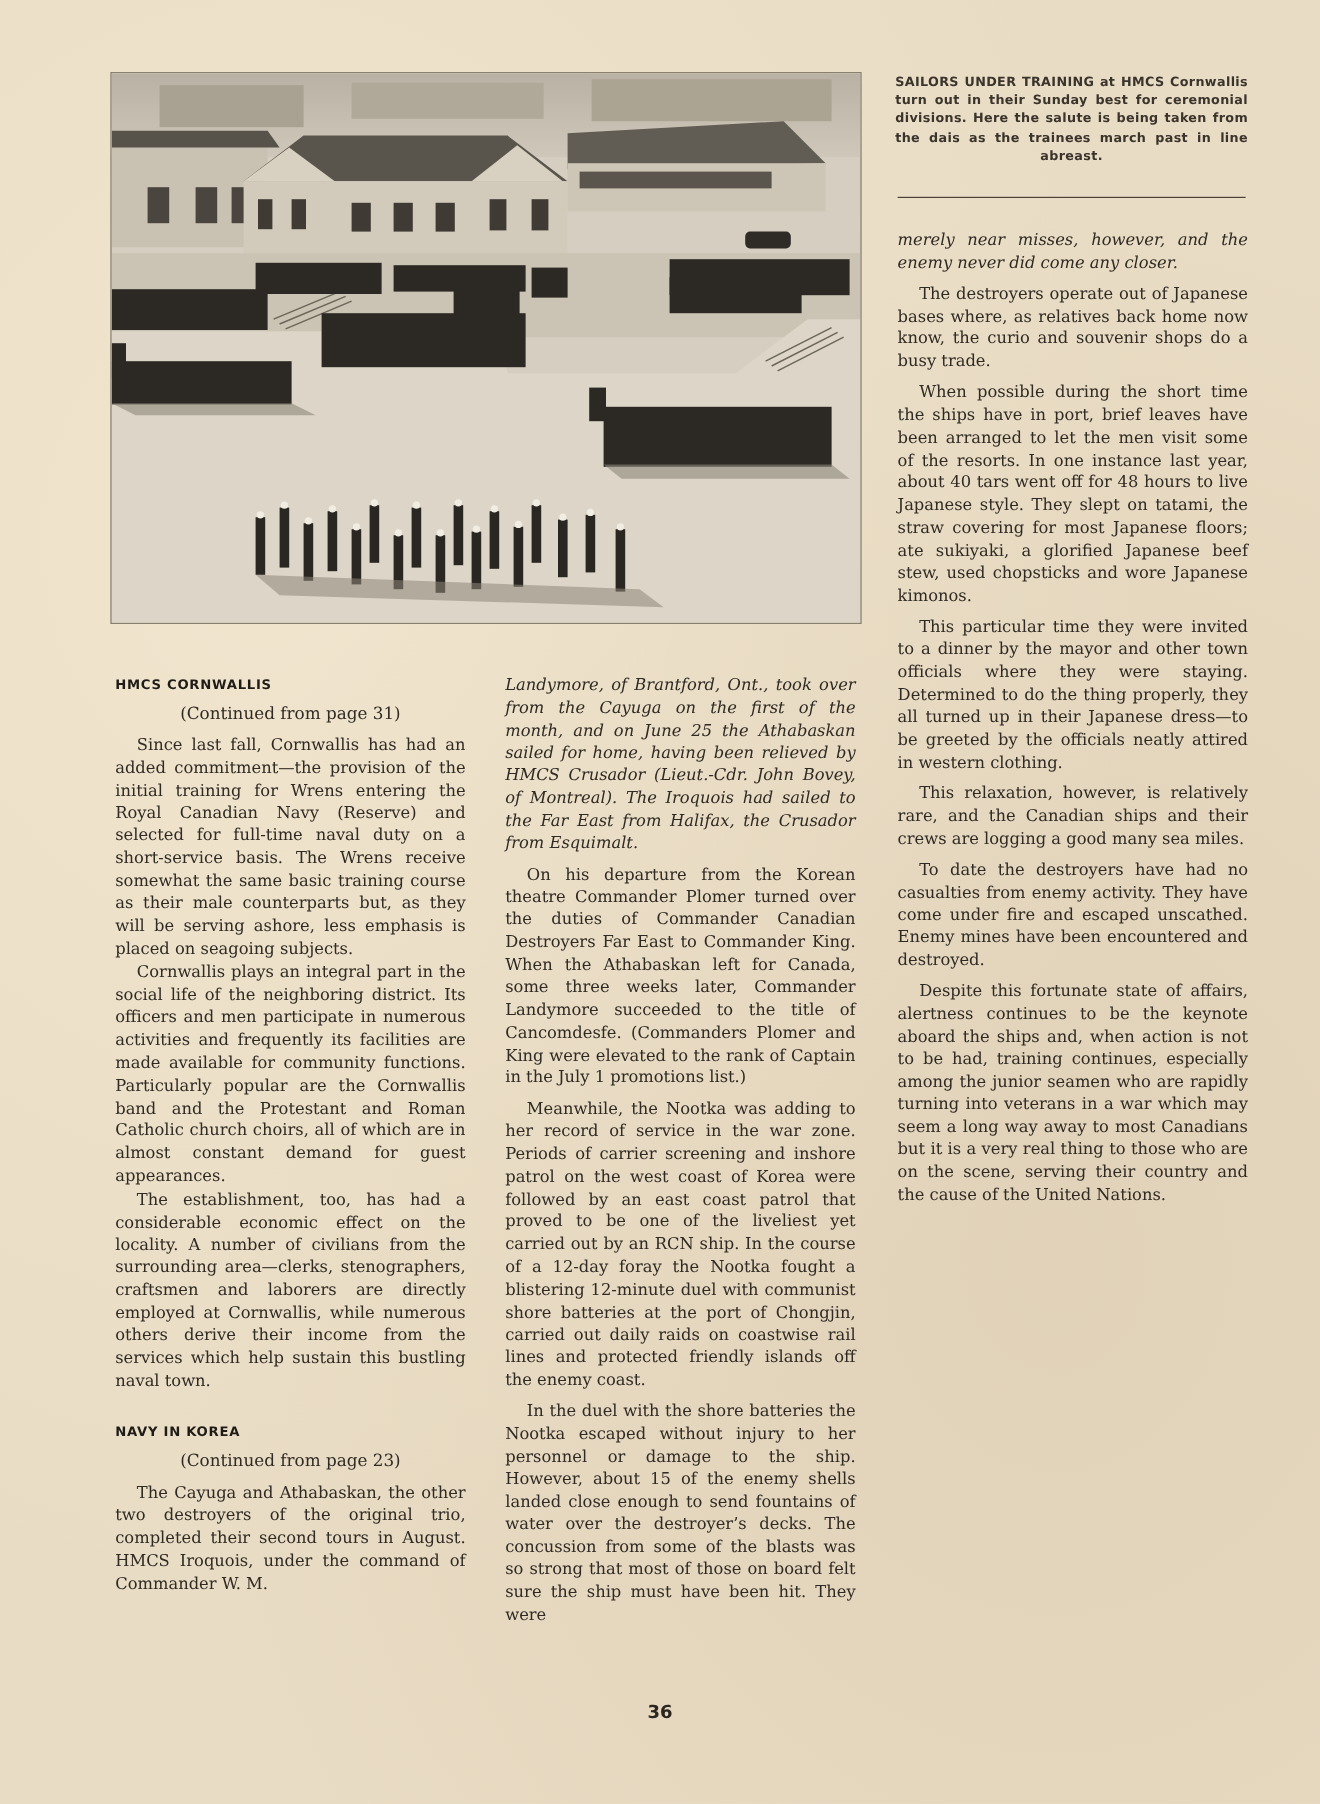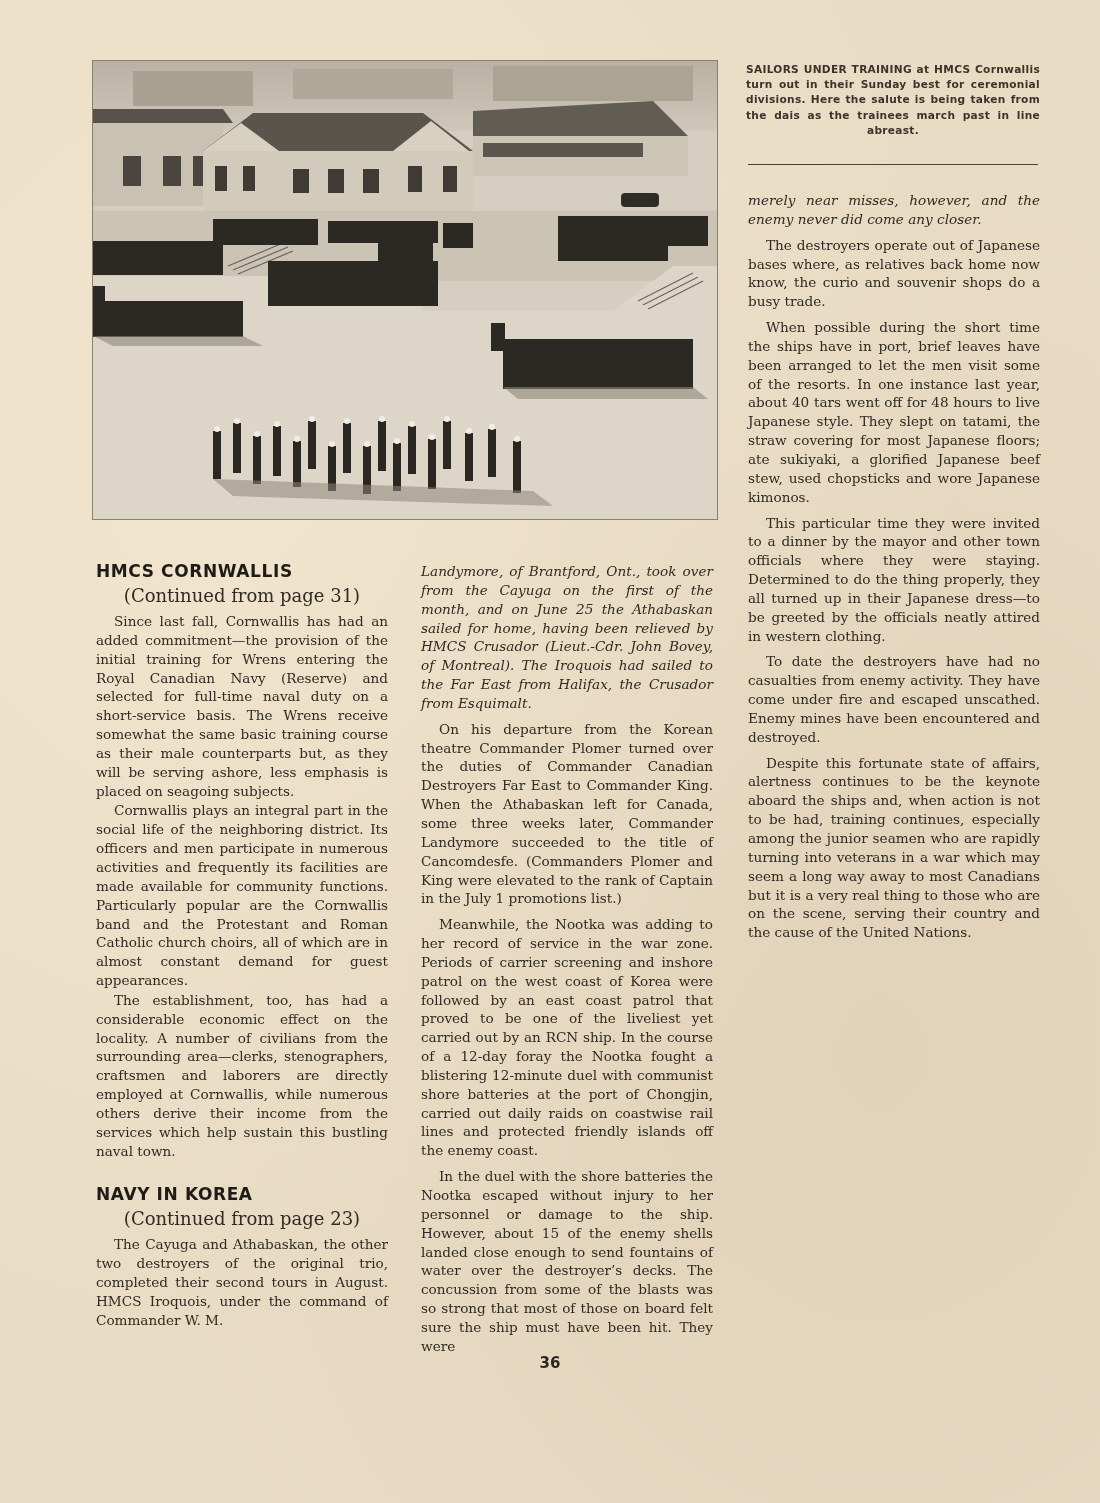--- a/index.html
+++ b/index.html
@@ -36,29 +36,29 @@
   .col2 { left: 421px; top: 562px; }
   .col3 { left: 748px; top: 191px; }
   .col p {
     margin: 0 0 7px 0; text-align: justify; text-indent: 18px;
     hyphens: manual;
   }
   .col p.cont { text-indent: 0; font-style: italic; }
   .col p.tight { margin-bottom: 1px; }
   h2.section-title {
     font-family: "DejaVu Sans", sans-serif; font-weight: bold;
-    font-size: 17px; letter-spacing: 0.6px; margin: 0 0 4px 0; color: #1f1b17;
+    font-size: 11px; letter-spacing: 0.6px; margin: 0 0 4px 0; color: #1f1b17;
     line-height: 22px;
   }
   .continued {
-    text-align: center; margin: 0 0 7px 0; font-size: 18px; line-height: 19px;
+    text-align: center; margin: 0 0 7px 0; font-size: 14px; line-height: 19px;
   }
   .gap-section { height: 22px; }
   .page-number {
-    position: absolute; left: 0; width: 1100px; top: 1354px; text-align: center;
+    position: absolute; left: 0; width: 1100px; top: 1418px; text-align: center;
     font-family: "DejaVu Sans", sans-serif; font-weight: bold; font-size: 15px; color: #2b2620;
   }
 </style>
 </head>
 <body>
 
 <div class="photo">
   <svg viewBox="0 0 624 458" preserveAspectRatio="none">
     <defs>
       <linearGradient id="sky" x1="0" y1="0" x2="0" y2="1">
@@ -193,17 +193,18 @@
   <p>On his departure from the Korean theatre Commander Plomer turned over the duties of Commander Canadian Destroyers Far East to Commander King. When the Athabaskan left for Canada, some three weeks later, Commander Landymore succeeded to the title of Cancomdesfe. (Commanders Plomer and King were elevated to the rank of Captain in the July 1 promotions list.)</p>
   <p>Meanwhile, the Nootka was adding to her record of service in the war zone. Periods of carrier screening and inshore patrol on the west coast of Korea were followed by an east coast patrol that proved to be one of the liveliest yet carried out by an RCN ship. In the course of a 12-day foray the Nootka fought a blistering 12-minute duel with communist shore batteries at the port of Chongjin, carried out daily raids on coastwise rail lines and protected friendly islands off the enemy coast.</p>
   <p>In the duel with the shore batteries the Nootka escaped without injury to her personnel or damage to the ship. However, about 15 of the enemy shells landed close enough to send fountains of water over the destroyer’s decks. The concussion from some of the blasts was so strong that most of those on board felt sure the ship must have been hit. They were</p>
 </div>
 
 <div class="col col3">
   <p class="cont">merely near misses, however, and the enemy never did come any closer.</p>
   <p>The destroyers operate out of Japanese bases where, as relatives back home now know, the curio and souvenir shops do a busy trade.</p>
   <p>When possible during the short time the ships have in port, brief leaves have been arranged to let the men visit some of the resorts. In one instance last year, about 40 tars went off for 48 hours to live Japanese style. They slept on tatami, the straw covering for most Japanese floors; ate sukiyaki, a glorified Japanese beef stew, used chopsticks and wore Japanese kimonos.</p>
   <p>This particular time they were invited to a dinner by the mayor and other town officials where they were staying. Determined to do the thing properly, they all turned up in their Japanese dress—to be greeted by the officials neatly attired in western clothing.</p>
+  <p>This relaxation, however, is relatively rare, and the Canadian ships and their crews are logging a good many sea miles.</p>
   <p>To date the destroyers have had no casualties from enemy activity. They have come under fire and escaped unscathed. Enemy mines have been encountered and destroyed.</p>
   <p>Despite this fortunate state of affairs, alertness continues to be the keynote aboard the ships and, when action is not to be had, training continues, especially among the junior seamen who are rapidly turning into veterans in a war which may seem a long way away to most Canadians but it is a very real thing to those who are on the scene, serving their country and the cause of the United Nations.</p>
 </div>
 
 <div class="page-number">36</div>
 
 </body></html>

